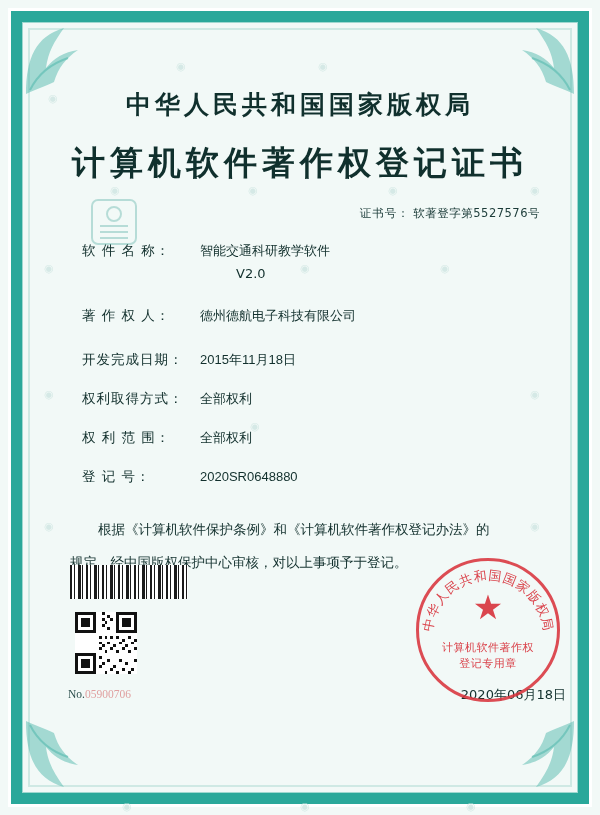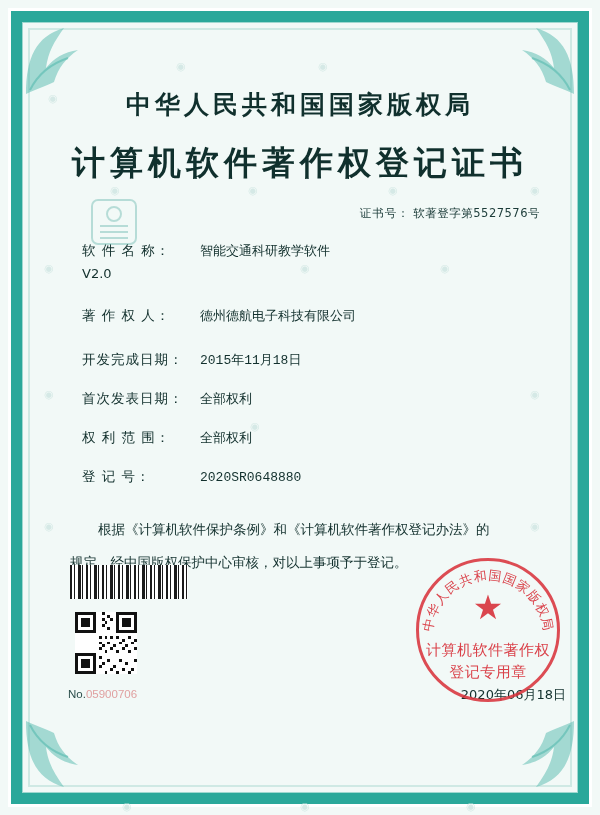--- a/index.html
+++ b/index.html
@@ -145,25 +145,26 @@
     font-size: 13.5px;
     color: #12302d;
     width: 118px;
     flex: 0 0 118px;
     letter-spacing: 1px;
     font-family: "DejaVu Sans", sans-serif;
   }
   .field-value {
     font-size: 13px;
     color: #12302d;
-    font-family: Liberation Mono, monospace;
+    font-family: Liberation Sans, sans-serif;
   }
   .field-value-second {
     font-size: 13px;
     color: #12302d;
+    margin-left: 154px;
     margin-top: -11px;
     margin-bottom: 16px;
     font-family: "DejaVu Sans", sans-serif;
   }
 
   .gap-after { margin-top: 26px; }
 
   .statement {
     margin-top: 30px;
     padding-left: 18px;
@@ -196,21 +197,21 @@
     top: 612px;
     width: 62px;
     height: 62px;
   }
   .serial {
     position: absolute;
     left: 68px;
     top: 688px;
     font-size: 11.5px;
     color: #e0a0a0;
-    font-family: Liberation Sans, sans-serif;
+    font-family: Liberation Serif, serif;
   }
   .serial .sn-prefix { color: #2c4f4c; }
 
   .issue-date {
     position: absolute;
     right: 34px;
     top: 686px;
     font-size: 13px;
     color: #12302d;
     font-family: "DejaVu Sans", sans-serif;
@@ -239,21 +240,21 @@
     color: #d8333c;
     line-height: 1;
     opacity: .9;
   }
   .seal-text-bottom {
     position: absolute;
     left: 0; right: 0;
     top: 82px;
     text-align: center;
     color: #d8333c;
-    font-size: 15px;
+    font-size: 11px;
     line-height: 1.45;
     letter-spacing: .5px;
     opacity: .92;
     font-family: "DejaVu Sans", sans-serif;
   }
   .seal-arc {
     position: absolute;
     inset: 0;
   }
   .seal-arc text {
@@ -341,21 +342,21 @@
         <div class="field-value">德州德航电子科技有限公司</div>
       </div>
 
       <div class="field-row gap-after">
         <div class="field-label">开发完成日期：</div>
         <div class="field-value">2015年11月18日</div>
       </div>
 
 
       <div class="field-row">
-        <div class="field-label">首次发表日期：</div>
+        <div class="field-label">权利取得方式：</div>
         <div class="field-value">全部权利</div>
       </div>
 
       <div class="field-row">
         <div class="field-label">权 利 范 围：</div>
         <div class="field-value">全部权利</div>
       </div>
 
       <div class="field-row">
         <div class="field-label">登 记 号：</div>

